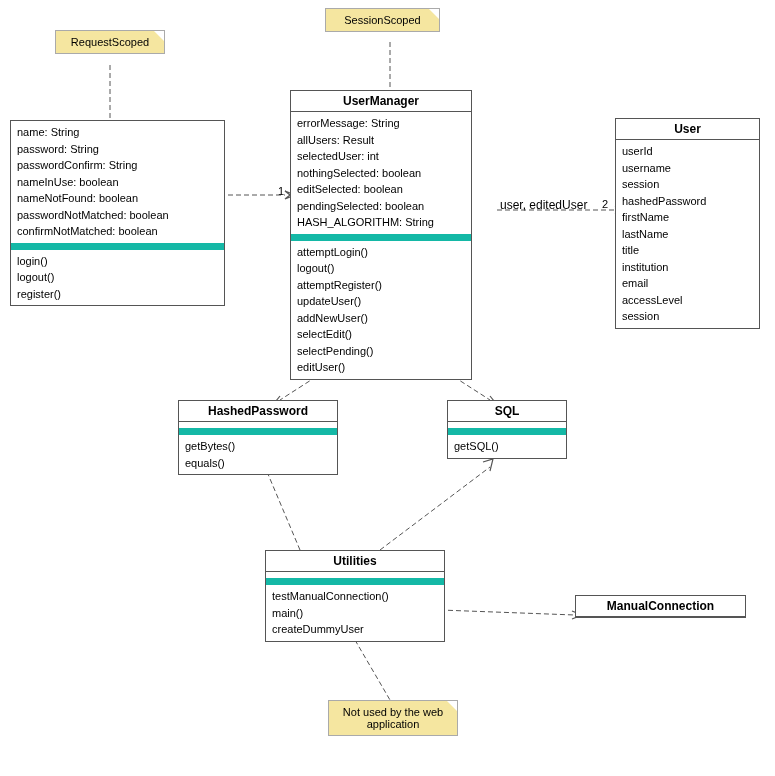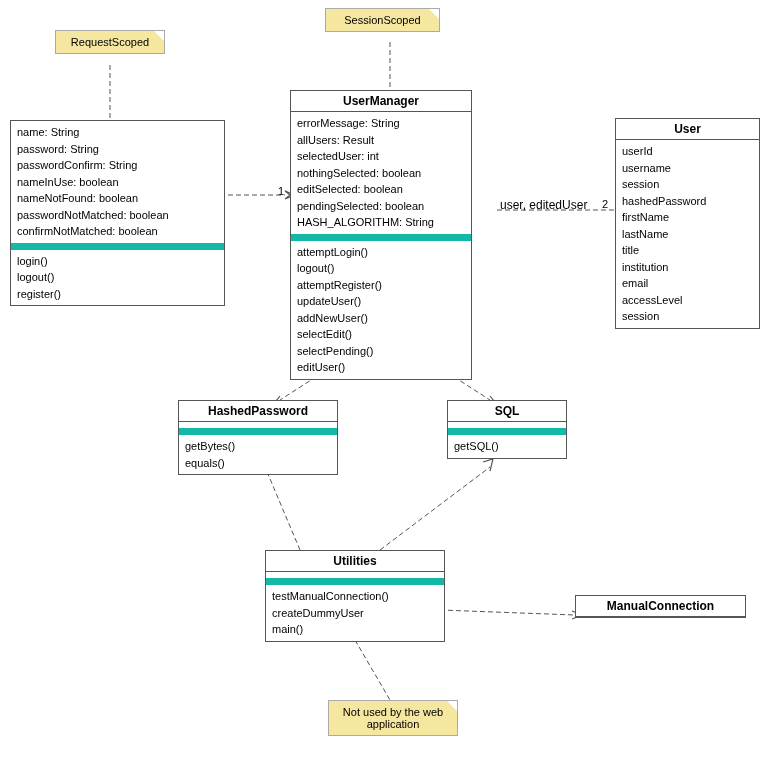--- a/index.html
+++ b/index.html
@@ -215,22 +215,22 @@
     </div>
   </div>
 
   <div class="uml-box" style="left:265px; top:550px; width:180px;">
     <div class="box-header">
       <span>Utilities</span>
     </div>
     <div class="box-section" style="min-height:8px;"></div>
     <div class="box-section">
       <div>testManualConnection()</div>
+      <div>main()</div>
       <div>createDummyUser</div>
-      <div>main()</div>
     </div>
   </div>
 
   <div class="uml-box" style="left:575px; top:595px; width:171px;">
     <div class="box-header">
       <span>ManualConnection</span>
     </div>
   </div>
 
   <div class="note-box" style="left:328px; top:700px; width:130px;">

